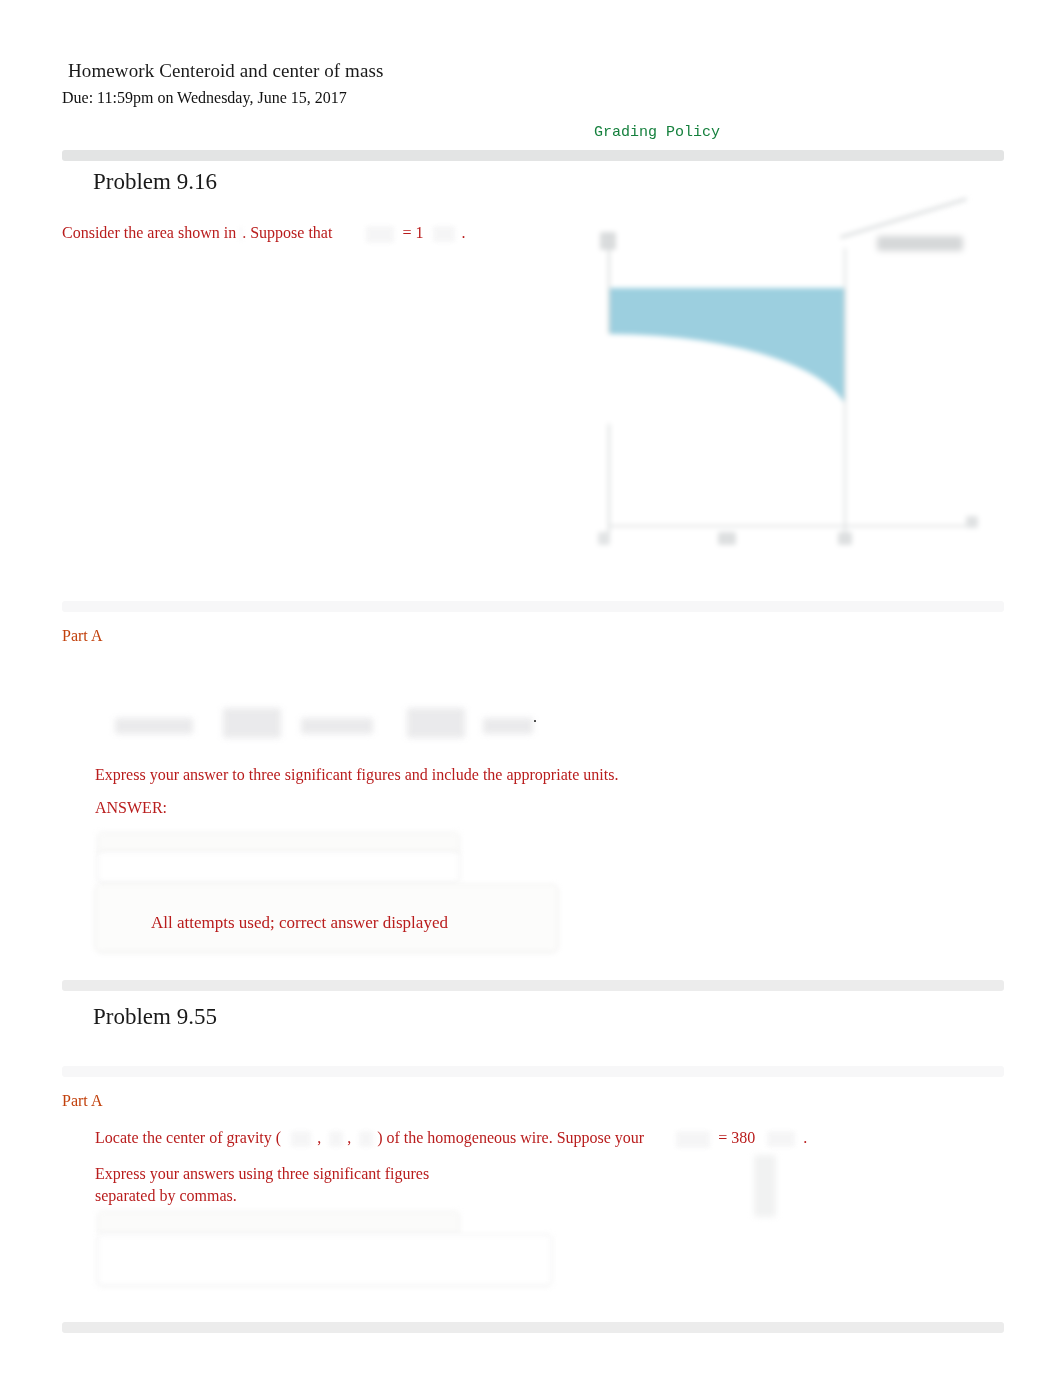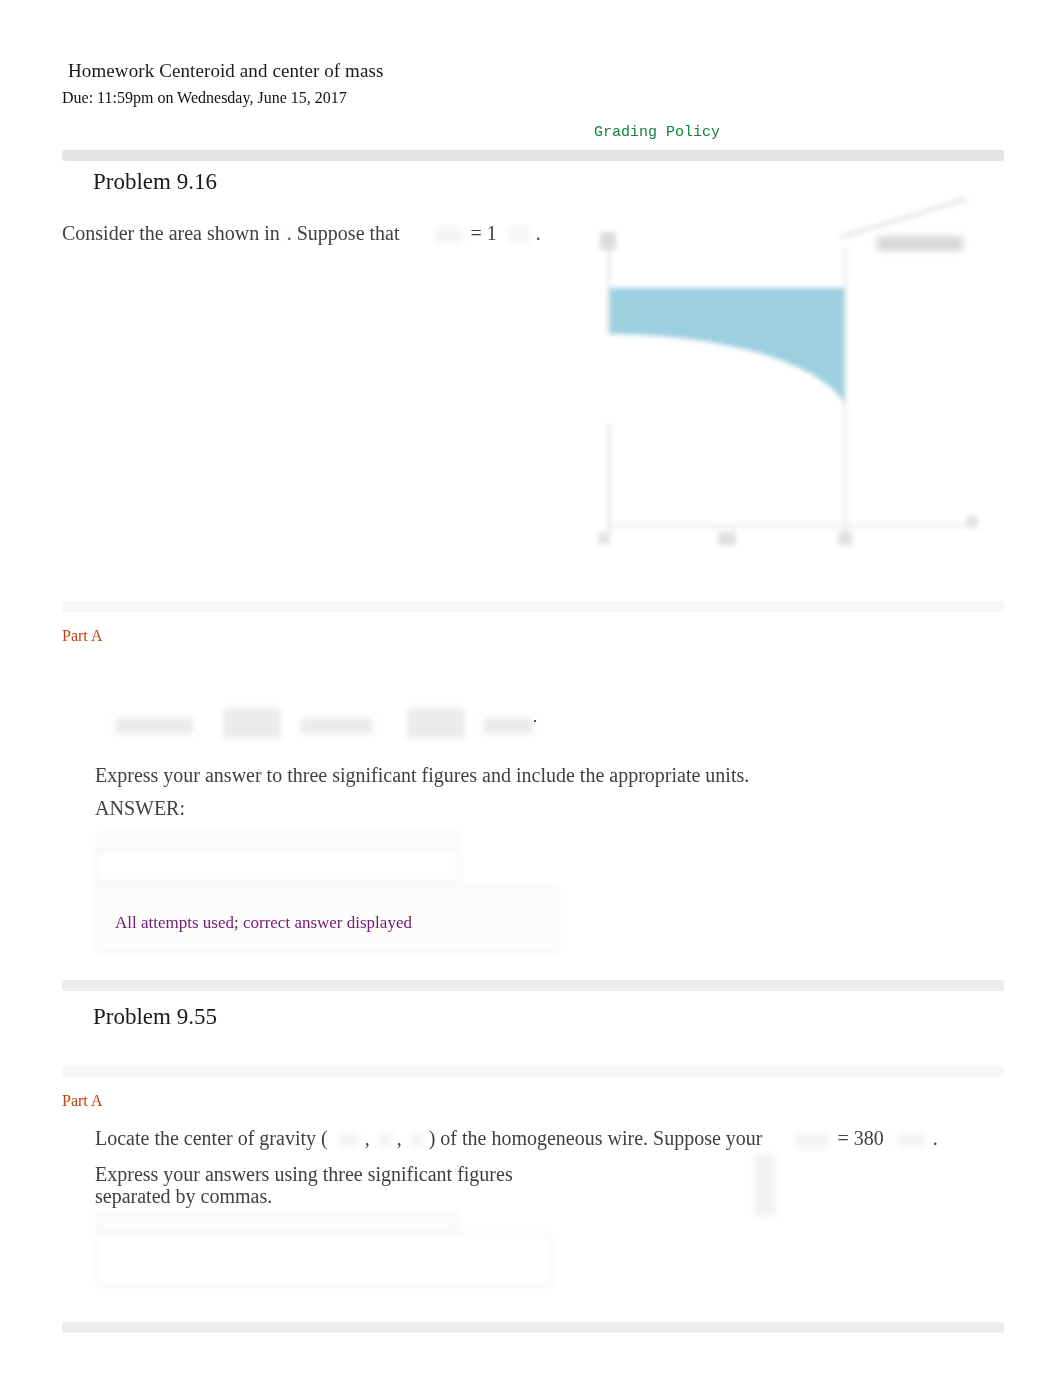--- a/index.html
+++ b/index.html
@@ -43,21 +43,21 @@
   .sep-faint  { background: #f7f7f8; }
   .sep-mid    { background: #ececec; }
 
   
   .problem-title {
     position: absolute; left: 81px;
     font-size: 23px; color: #1a1a1a; margin-left: 12px;
   }
   .para {
     position: absolute;
-    font-size: 20px; color: #404040; line-height: 22px;
+    font-size: 16px; color: #b91c1c; line-height: 22px;
   }
   .part-label {
     position: absolute; left: 62px;
     font-size: 16px; color: #c2410c;
   }
 
   
   .ghost {
     display: inline-block;
     vertical-align: middle;
@@ -155,22 +155,23 @@
     position: absolute;
     background: #fcfcfb;
     border: 1px solid #f0efee;
     border-radius: 6px;
     filter: blur(2.2px);
     box-shadow: 0 1px 4px rgba(0,0,0,.05);
   }
   .attempts-text {
     position: absolute;
     font-size: 17px;
-    color: #701a75;
+    color: #b91c1c;
     white-space: nowrap;
+    margin-left: 36px;
   }
 
   .fig2-wrap {
     position: absolute; left: 572px; top: 1145px;
     width: 430px; height: 100px;
     filter: blur(3px);
   }
   .fig2-bar {
     position: absolute; left: 182px; top: 10px;
     width: 22px; height: 62px;

